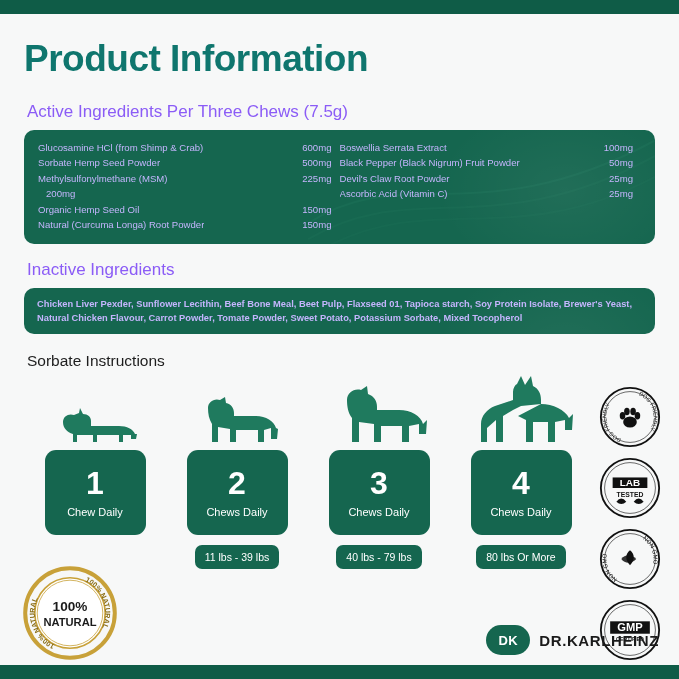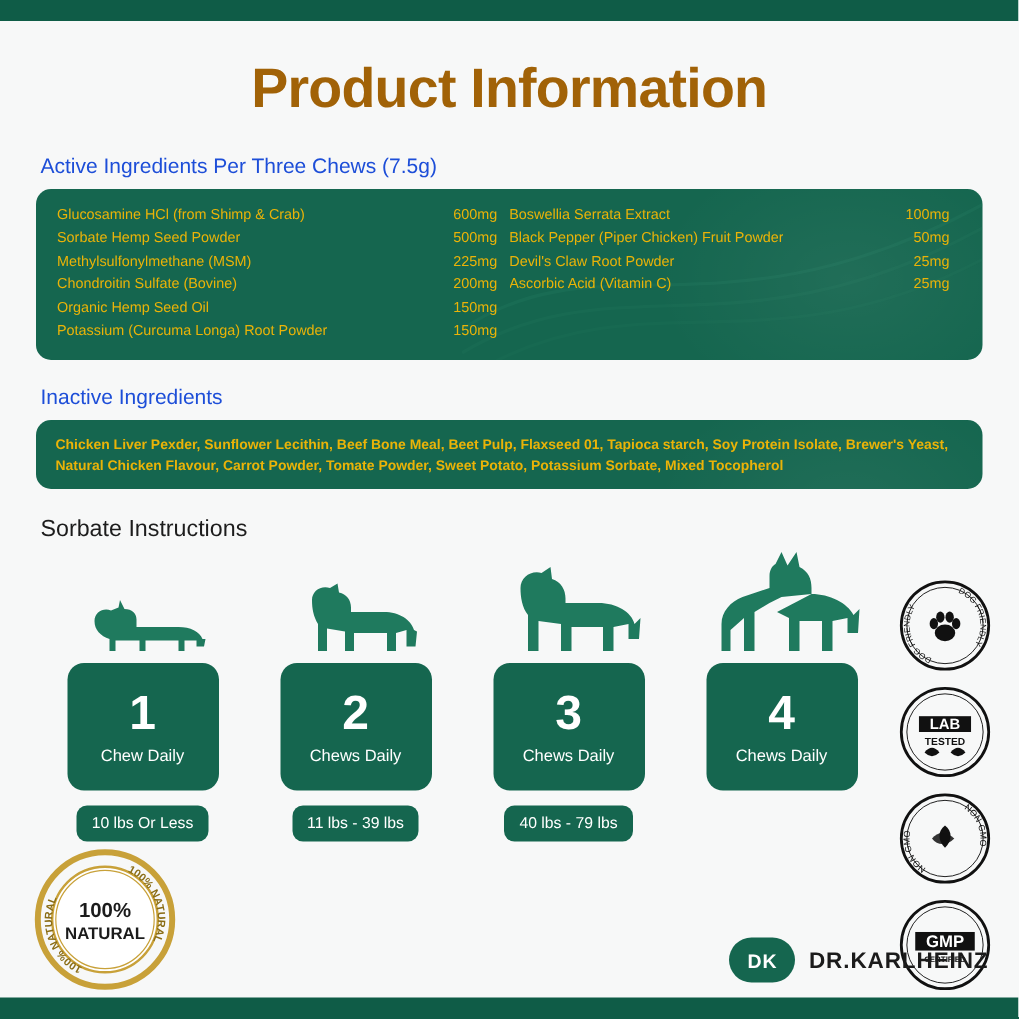--- a/index.html
+++ b/index.html
@@ -9,38 +9,38 @@
     font-family:"Liberation Sans", sans-serif;
     color:#1d1d1d;
     overflow:hidden;
     position:relative;
   }
   .top-bar{height:14px;background:#0f5c47;width:100%;}
   .bottom-bar{height:14px;background:#0f5c47;width:100%;position:absolute;bottom:0;left:0;}
   .page{padding:0 24px;position:relative;height:651px;box-sizing:border-box;}
 
   .title{
-    text-align:center;
+    text-align:left;
     font-size:37px;
     font-weight:bold;
     letter-spacing:-0.5px;
     margin:24px 0 22px 0;
-    color:#a16207;
+    color:#0f766e;
   }
 
   .section-head{
-    font-size:14px;
+    font-size:17px;
     margin:0 0 8px 3px;
-    color:#1d4ed8;
+    color:#8b5cf6;
   }
 
   .green-panel{
     background:#15664f;
     border-radius:10px;
-    color:#eab308;
+    color:#c4b5fd;
     position:relative;
     overflow:hidden;
   }
   .green-panel::after{
     content:"";
     position:absolute;right:-40px;top:-30px;width:260px;height:180px;
     border-radius:50%;
     background:radial-gradient(ellipse at center, rgba(255,255,255,0.05) 0%, rgba(255,255,255,0) 70%);
     pointer-events:none;
   }
@@ -128,39 +128,38 @@
           </div>
         <div class="ing-row">
             <span class="ing-name">Sorbate Hemp Seed Powder</span>
             <span class="ing-amt">500mg</span>
           </div>
         <div class="ing-row">
             <span class="ing-name">Methylsulfonylmethane (MSM)</span>
             <span class="ing-amt">225mg</span>
           </div>
         <div class="ing-row">
-            <span class="ing-name">Chondroitin Sulfate (Bovine)</span>
             <span class="ing-amt">200mg</span>
           </div>
         <div class="ing-row">
             <span class="ing-name">Organic Hemp Seed Oil</span>
             <span class="ing-amt">150mg</span>
           </div>
         <div class="ing-row">
-            <span class="ing-name">Potassium (Curcuma Longa) Root Powder</span>
+            <span class="ing-name">Natural (Curcuma Longa) Root Powder</span>
             <span class="ing-amt">150mg</span>
           </div>
       </div>
       <div class="ing-col">
         <div class="ing-row">
             <span class="ing-name">Boswellia Serrata Extract</span>
             <span class="ing-amt">100mg</span>
           </div>
         <div class="ing-row">
-            <span class="ing-name">Black Pepper (Piper Chicken) Fruit Powder</span>
+            <span class="ing-name">Black Pepper (Black Nigrum) Fruit Powder</span>
             <span class="ing-amt">50mg</span>
           </div>
         <div class="ing-row">
             <span class="ing-name">Devil's Claw Root Powder</span>
             <span class="ing-amt">25mg</span>
           </div>
         <div class="ing-row">
             <span class="ing-name">Ascorbic Acid (Vitamin C)</span>
             <span class="ing-amt">25mg</span>
           </div>
@@ -198,41 +197,41 @@
       </svg>
     </div>
   </div>
 
   <div class="cards-row">
     <div class="card-cell">
       <div class="dose-card">
         <div class="dose-num">1</div>
         <div class="dose-label">Chew Daily</div>
       </div>
-      <div class="weight-pill">10 lbs Or Less</div>
     </div>
     <div class="card-cell">
       <div class="dose-card">
         <div class="dose-num">2</div>
         <div class="dose-label">Chews Daily</div>
       </div>
       <div class="weight-pill">11 lbs - 39 lbs</div>
     </div>
     <div class="card-cell">
       <div class="dose-card">
         <div class="dose-num">3</div>
         <div class="dose-label">Chews Daily</div>
       </div>
       <div class="weight-pill">40 lbs - 79 lbs</div>
     </div>
     <div class="card-cell">
       <div class="dose-card">
         <div class="dose-num">4</div>
         <div class="dose-label">Chews Daily</div>
       </div>
+      <div class="weight-pill">80 lbs Or More</div>
     </div>
   </div>
 
   <div class="badges">
 
     <svg class="badge" viewBox="0 0 100 100">
       <circle cx="50" cy="50" r="47" fill="none" stroke="#111" stroke-width="3"></circle>
       <circle cx="50" cy="50" r="41" fill="none" stroke="#111" stroke-width="1"></circle>
       <path id="dfTop" d="M50,12 a38,38 0 0,1 0,76 a38,38 0 0,1 0,-76" fill="none"></path>
       <text font-size="9" font-family="Liberation Sans, sans-serif" fill="#111">

